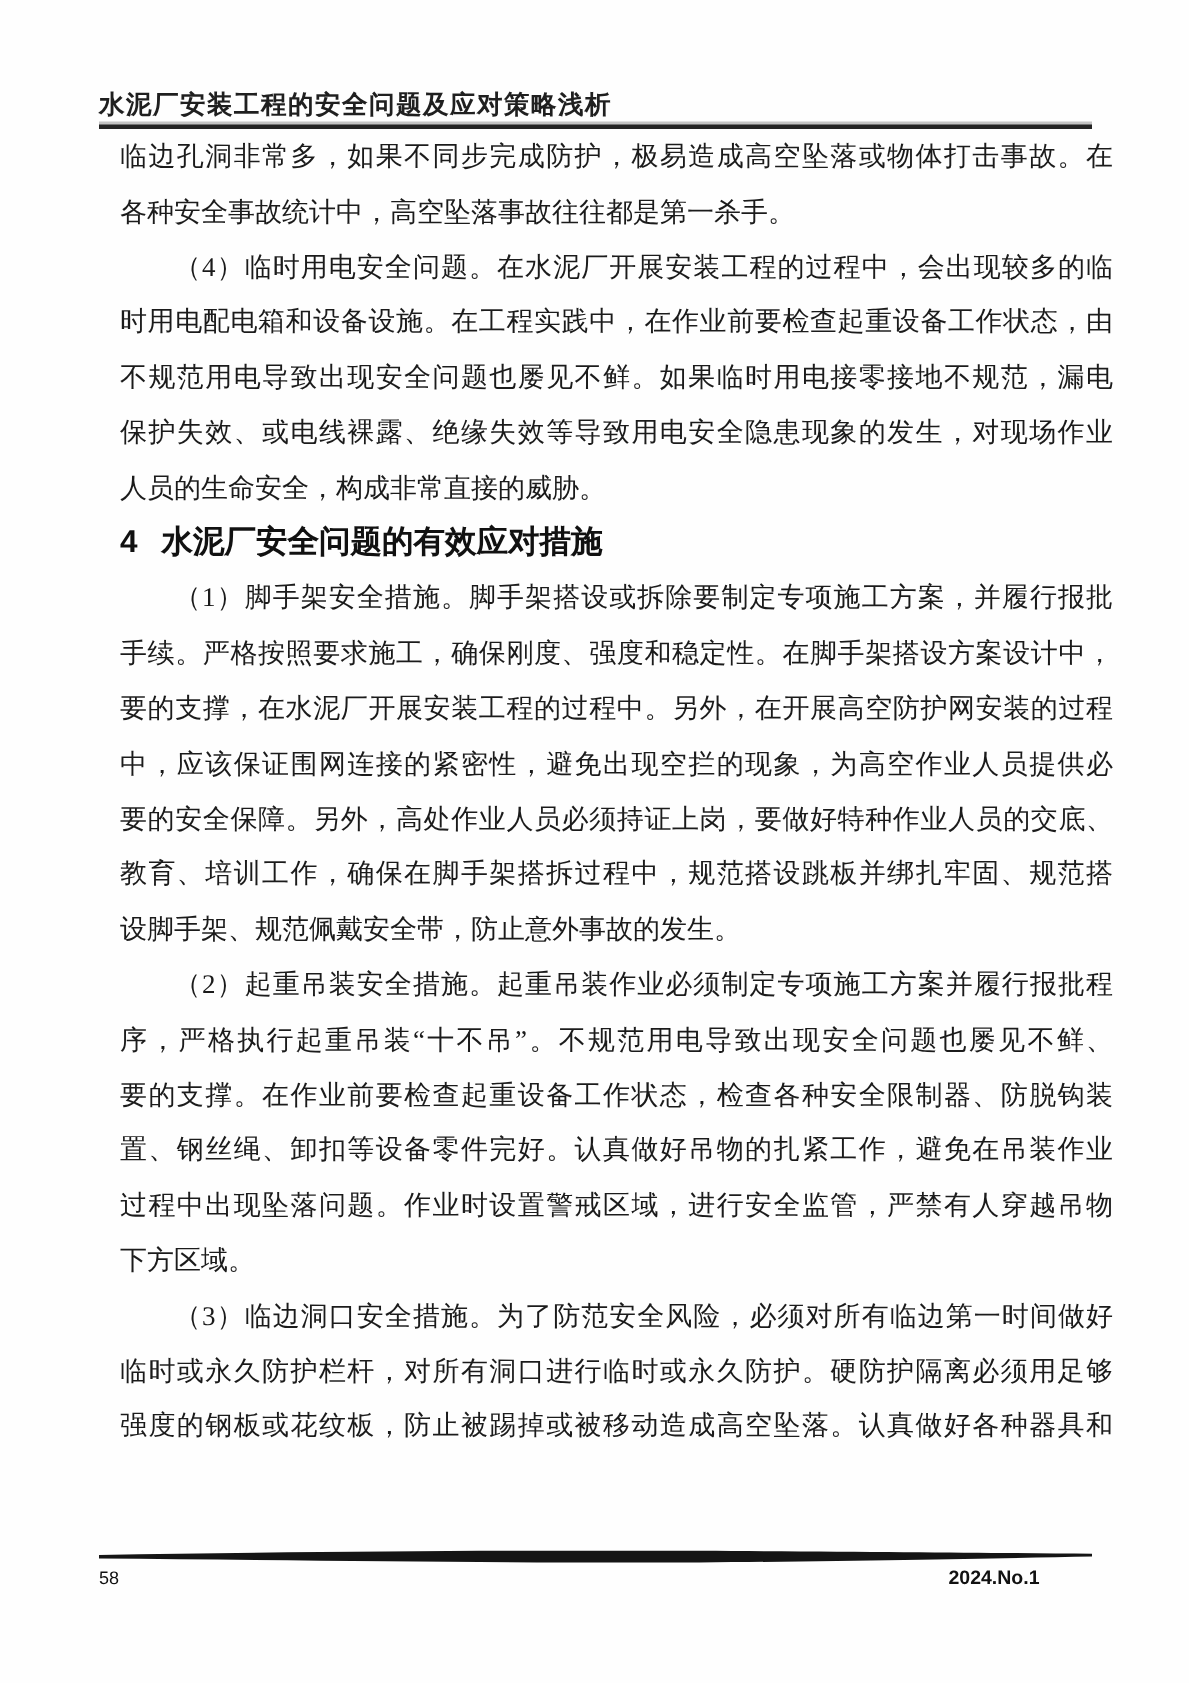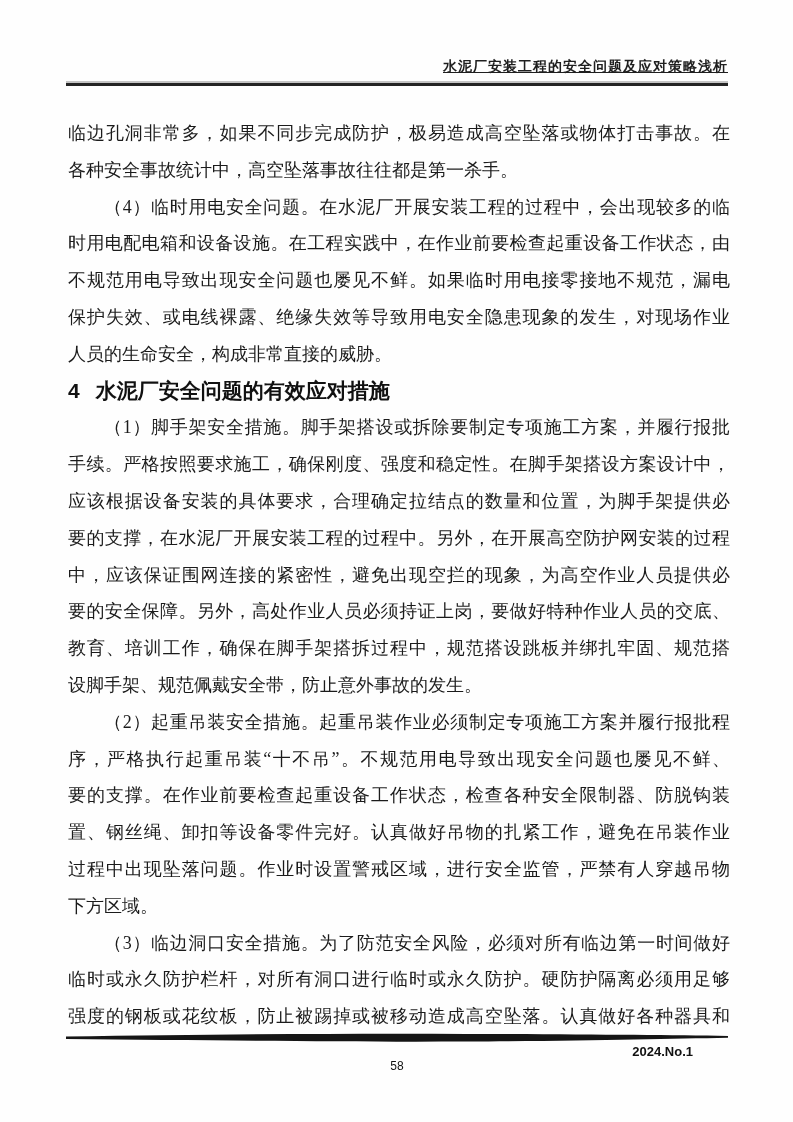--- a/index.html
+++ b/index.html
@@ -15,43 +15,41 @@
     overflow: hidden;
     font-family: "Liberation Serif", "DejaVu Serif", serif;
     color: #1b1b1b;
   }
   
   .running-head {
     position: absolute;
     top: 58px;
     left: 66px;
     width: 662px;
-    text-align: right;
-    font-size: 14px;
+    text-align: left;
+    font-size: 17px;
     font-weight: bold;
     letter-spacing: 1px;
     color: #1f1f1f;
-    text-decoration: underline;
   }
   .header-rule {
     position: absolute;
     top: 83px;
     left: 66px;
     width: 662px;
     height: 3px;
     background: #242424;
     box-shadow: 0 -2px 0 rgba(90,90,90,.35);
   }
   
   .body-text {
     position: absolute;
     top: 86px;
-    left: 68px;
+    left: 80px;
     width: 662px;
-    margin-top: 29px;
   }
   .line {
     height: 36.8px;
     line-height: 36.8px;
     font-size: 18px;
     text-align: justify;
     text-align-last: justify;
     color: #1b1b1b;
     overflow: hidden;
   }
@@ -75,25 +73,23 @@
     left: 66px;
     width: 662px;
     height: 10px;
   }
   .footer-rule svg { display: block; width: 662px; height: 10px; }
   .page-number {
     position: absolute;
     top: 1045px;
     left: 66px;
     width: 662px;
-    text-align: center;
     font-family: "Liberation Sans", "DejaVu Sans", sans-serif;
     font-size: 12px;
     color: #111;
-    margin-top: 14px;
   }
   .issue-number {
     position: absolute;
     top: 1044px;
     right: 100px;
     font-family: "Liberation Sans", "DejaVu Sans", sans-serif;
     font-size: 13px;
     font-weight: bold;
     color: #111;
   }
@@ -121,21 +117,20 @@
       <div class="line short">人员的生命安全，构成非常直接的威胁。</div>
     </div>
 
     <div class="heading-row">
       <span class="h-num">4</span><span class="h-title">水泥厂安全问题的有效应对措施</span>
     </div>
 
     <div class="para">
       <div class="line indent">（1）脚手架安全措施。脚手架搭设或拆除要制定专项施工方案，并履行报批</div>
       <div class="line">手续。严格按照要求施工，确保刚度、强度和稳定性。在脚手架搭设方案设计中，</div>
-      <div class="line">应该根据设备安装的具体要求，合理确定拉结点的数量和位置，为脚手架提供必</div>
       <div class="line">要的支撑，在水泥厂开展安装工程的过程中。另外，在开展高空防护网安装的过程</div>
       <div class="line">中，应该保证围网连接的紧密性，避免出现空拦的现象，为高空作业人员提供必</div>
       <div class="line">要的安全保障。另外，高处作业人员必须持证上岗，要做好特种作业人员的交底、</div>
       <div class="line">教育、培训工作，确保在脚手架搭拆过程中，规范搭设跳板并绑扎牢固、规范搭</div>
       <div class="line short">设脚手架、规范佩戴安全带，防止意外事故的发生。</div>
     </div>
 
     <div class="para">
       <div class="line indent">（2）起重吊装安全措施。起重吊装作业必须制定专项施工方案并履行报批程</div>
       <div class="line">序，严格执行起重吊装“十不吊”。不规范用电导致出现安全问题也屡见不鲜、</div>

